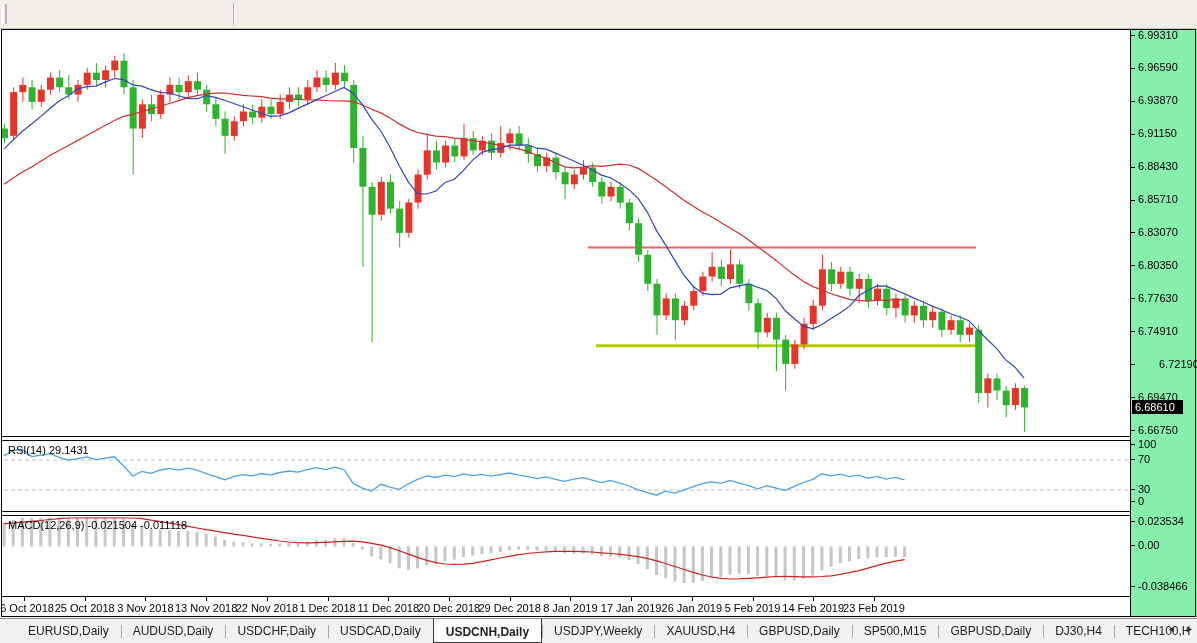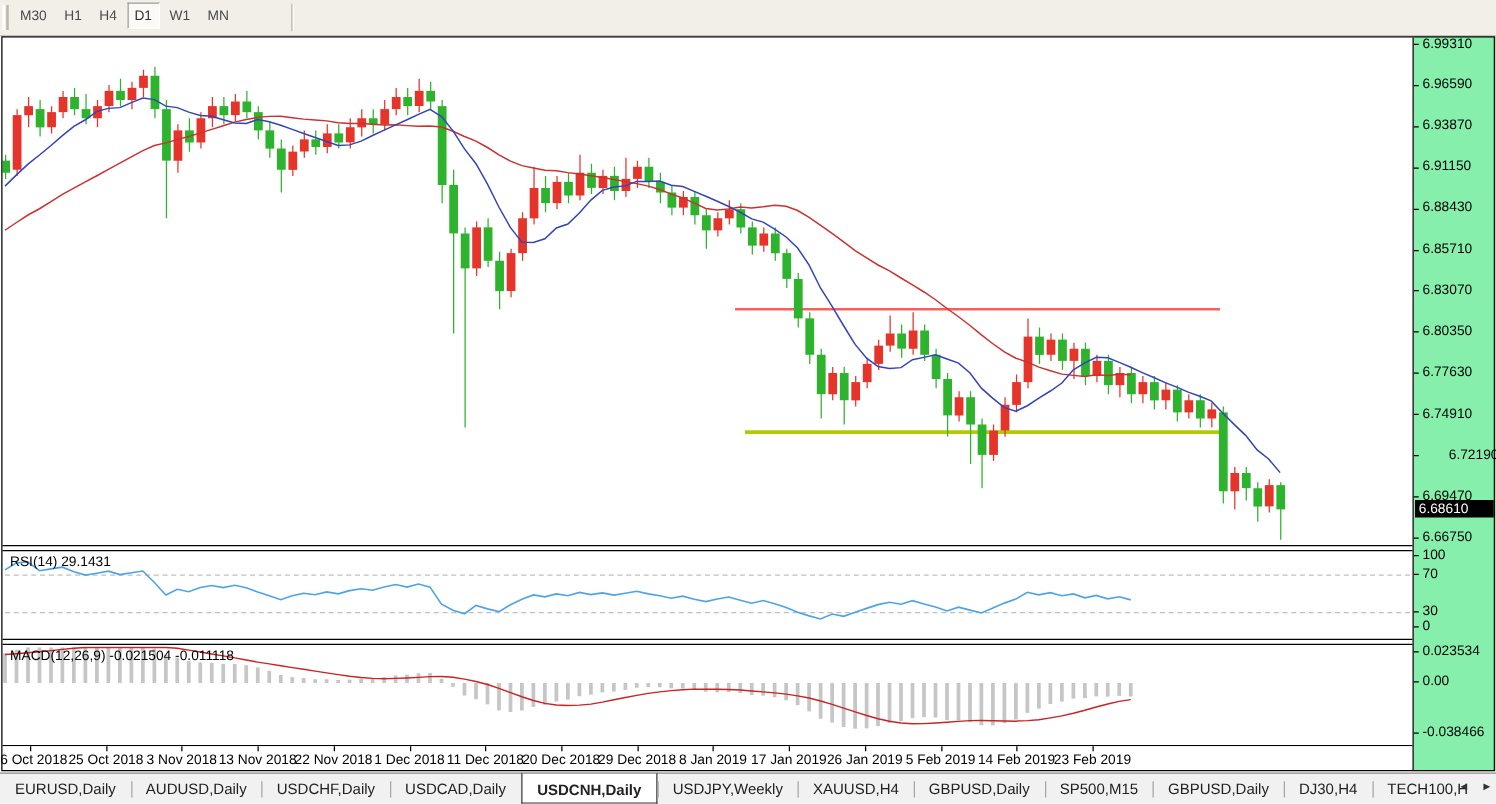--- a/index.html
+++ b/index.html
@@ -53,49 +53,48 @@
     position:absolute; left:6px; top:3px; z-index:3;
     font-size:11px; color:#000; white-space:nowrap;
   }
   
   .price-axis {
     position:absolute; left:1131px; top:29px; width:66px; height:588px;
     background:#86efac; z-index:3; font-size:11px; color:#000;
   }
   .axis-label { position:absolute; left:7px; white-space:nowrap; }
   .axis-tick  { position:absolute; left:0; width:4px; height:1px; background:#000; }
-  .price-tag  { position:absolute; left:1px; font-size:11px; padding:1px 20px 1px 3px; }
+  .price-tag  { position:absolute; left:1px; font-size:11px; padding:1px 8px 1px 3px; }
   
   .date-axis { position:absolute; left:2px; top:597px; width:1128px; height:20px; background:#fff; z-index:3; }
   .date-tick  { position:absolute; top:0; width:1px; height:4px; background:#000; }
   .date-label { position:absolute; top:5px; transform:translateX(-50%); font-size:11px; color:#000; white-space:nowrap; }
   
   .tabbar {
     position:absolute; left:0; top:618px; width:1197px; height:25px;
     background:#f1f1f1; border-top:1px solid #8a8a8a;
-    display:flex; align-items:stretch; z-index:6;
+    display:flex; align-items:stretch; padding-left:16px; z-index:6;
     font-size:12px; color:#222;
   }
   .tab { padding:5px 12px 4px; position:relative; white-space:nowrap; cursor:default; }
   .tab:not(.active):not(:first-child)::before {
     content:""; position:absolute; left:0; top:6px; height:13px; width:1px; background:#a5a5a5;
   }
   .tab.active {
     background:#fff; border:1px solid #3a3a3a; border-top-color:#8a8a8a;
     font-weight:bold; margin-top:-1px; padding-top:6px;
   }
   .tab-scroll { position:absolute; right:3px; top:624px; z-index:7; font-size:9px; color:#333; }
   .tab-scroll span { margin-left:7px; cursor:pointer; }
 </style>
 </head>
 <body>
 
 <div class="toolbar">
   <div class="toolbar-grip"></div>
-  <div class="tf-group"><div class="tf-btn">M30</div><div class="tf-btn">H1</div><div class="tf-btn">H4</div><div class="tf-btn active">D1</div><div class="tf-btn">W1</div><div class="tf-btn">MN</div></div>
   <div class="toolbar-sep"></div>
 </div>
 
 <div class="pane" id="main-pane">
   <svg id="main-svg" width="1128" height="406">
       <line x1="586" x2="974" y1="217.4" y2="217.4" stroke="#f86060" stroke-width="2"></line>
       <line x1="594" x2="974" y1="315.7" y2="315.7" stroke="#b2cb00" stroke-width="3"></line>
       <line x1="2.5" x2="2.5" y1="93.7" y2="113.1" stroke="#2db32d" stroke-width="1"></line>
       <rect x="-1" y="98.5" width="7" height="9.7" fill="#2db32d"></rect>
       <line x1="11.69" x2="11.69" y1="57.3" y2="110.7" stroke="#e5342a" stroke-width="1"></line>

